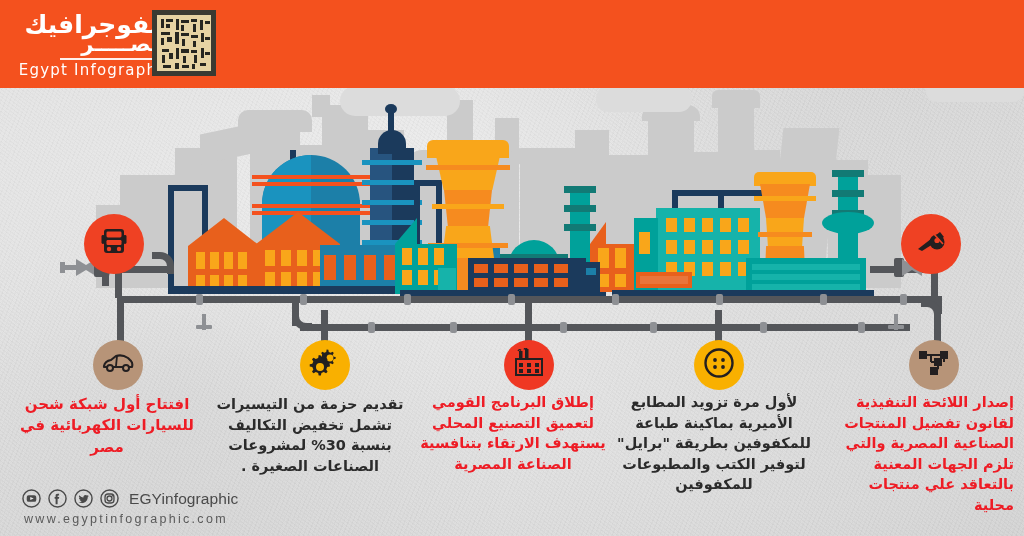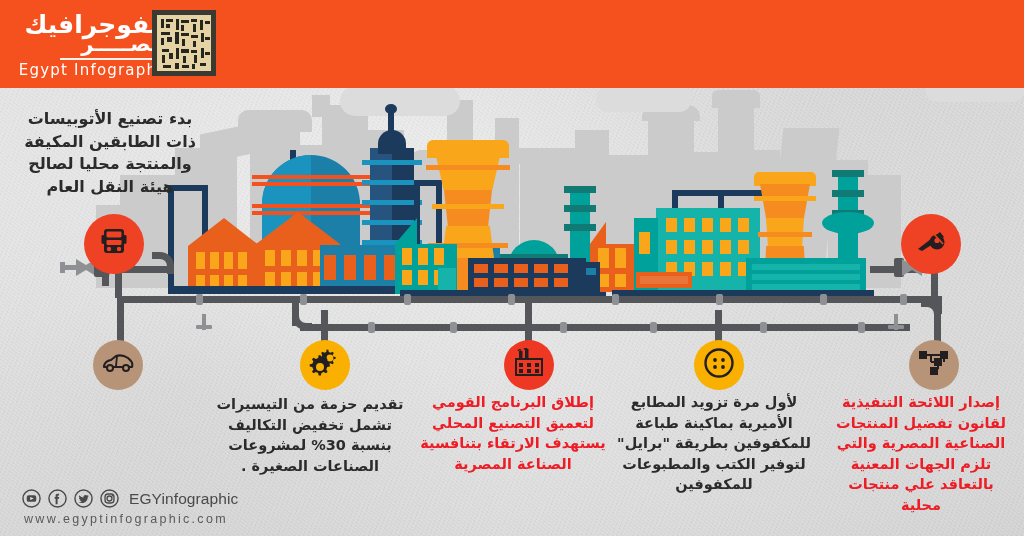--- a/index.html
+++ b/index.html
@@ -580,31 +580,31 @@
         <div class="gl" style="left:48px;top:37px;width:5px;height:3px;"></div>
         <div class="gl" style="left:6px;top:50px;width:8px;height:3px;"></div>
         <div class="gl" style="left:18px;top:48px;width:4px;height:6px;"></div>
         <div class="gl" style="left:25px;top:50px;width:7px;height:3px;"></div>
         <div class="gl" style="left:35px;top:49px;width:3px;height:5px;"></div>
         <div class="gl" style="left:43px;top:48px;width:6px;height:3px;"></div>
       </div>
     </div>
   </div>
 
-  <div class="txt txt-dark" style="left:10px;top:108px;width:200px;font-size:16px;">بدء تصنيع الأتوبيسات ذات الطابقين المكيفة والمنتجة محليا لصالح هيئة النقل العام</div>
-
-
+
+
+  <div class="txt txt-red" style="left:12px;top:394px;width:190px;font-size:15px;">افتتاح أول شبكة شحن للسيارات الكهربائية في مصر</div>
 
   <div class="txt txt-dark" style="left:208px;top:394px;width:204px;font-size:14.5px;">تقديم حزمة من التيسيرات تشمل تخفيض التكاليف بنسبة 30% لمشروعات الصناعات الصغيرة .</div>
 
   <div class="txt txt-dark" style="left:612px;top:392px;width:204px;font-size:14.5px;">لأول مرة تزويد المطابع الأميرية بماكينة طباعة للمكفوفين بطريقة "برايل" لتوفير الكتب والمطبوعات للمكفوفين</div>
 
   <div class="txt txt-red" style="left:412px;top:392px;width:202px;font-size:14.5px;">إطلاق البرنامج القومي لتعميق التصنيع المحلي يستهدف الارتقاء بتنافسية الصناعة المصرية</div>
 
-  <div class="txt txt-red" style="left:828px;top:392px;width:186px;font-size:14.5px;">إصدار اللائحة التنفيذية لقانون تفضيل المنتجات الصناعية المصرية والتي تلزم الجهات المعنية بالتعاقد علي منتجات محلية</div>
+  <div class="txt txt-red" style="left:828px;top:392px;width:186px;font-size:14.5px;text-align:right;">إصدار اللائحة التنفيذية لقانون تفضيل المنتجات الصناعية المصرية والتي تلزم الجهات المعنية بالتعاقد علي منتجات محلية</div>
 
   <div id="footer">
     <div id="social-row">
       <span class="soc">
         <svg width="19" height="19" viewBox="0 0 20 20">
           <circle cx="10" cy="10" r="9" fill="none" stroke="#4a4a4a" stroke-width="1.5"></circle>
           <rect x="5" y="6.5" width="10" height="7" rx="2" fill="#4a4a4a"></rect>
           <polygon points="8.7,8.3 12.3,10 8.7,11.7" fill="#e9e9e9"></polygon>
         </svg>
       </span>

